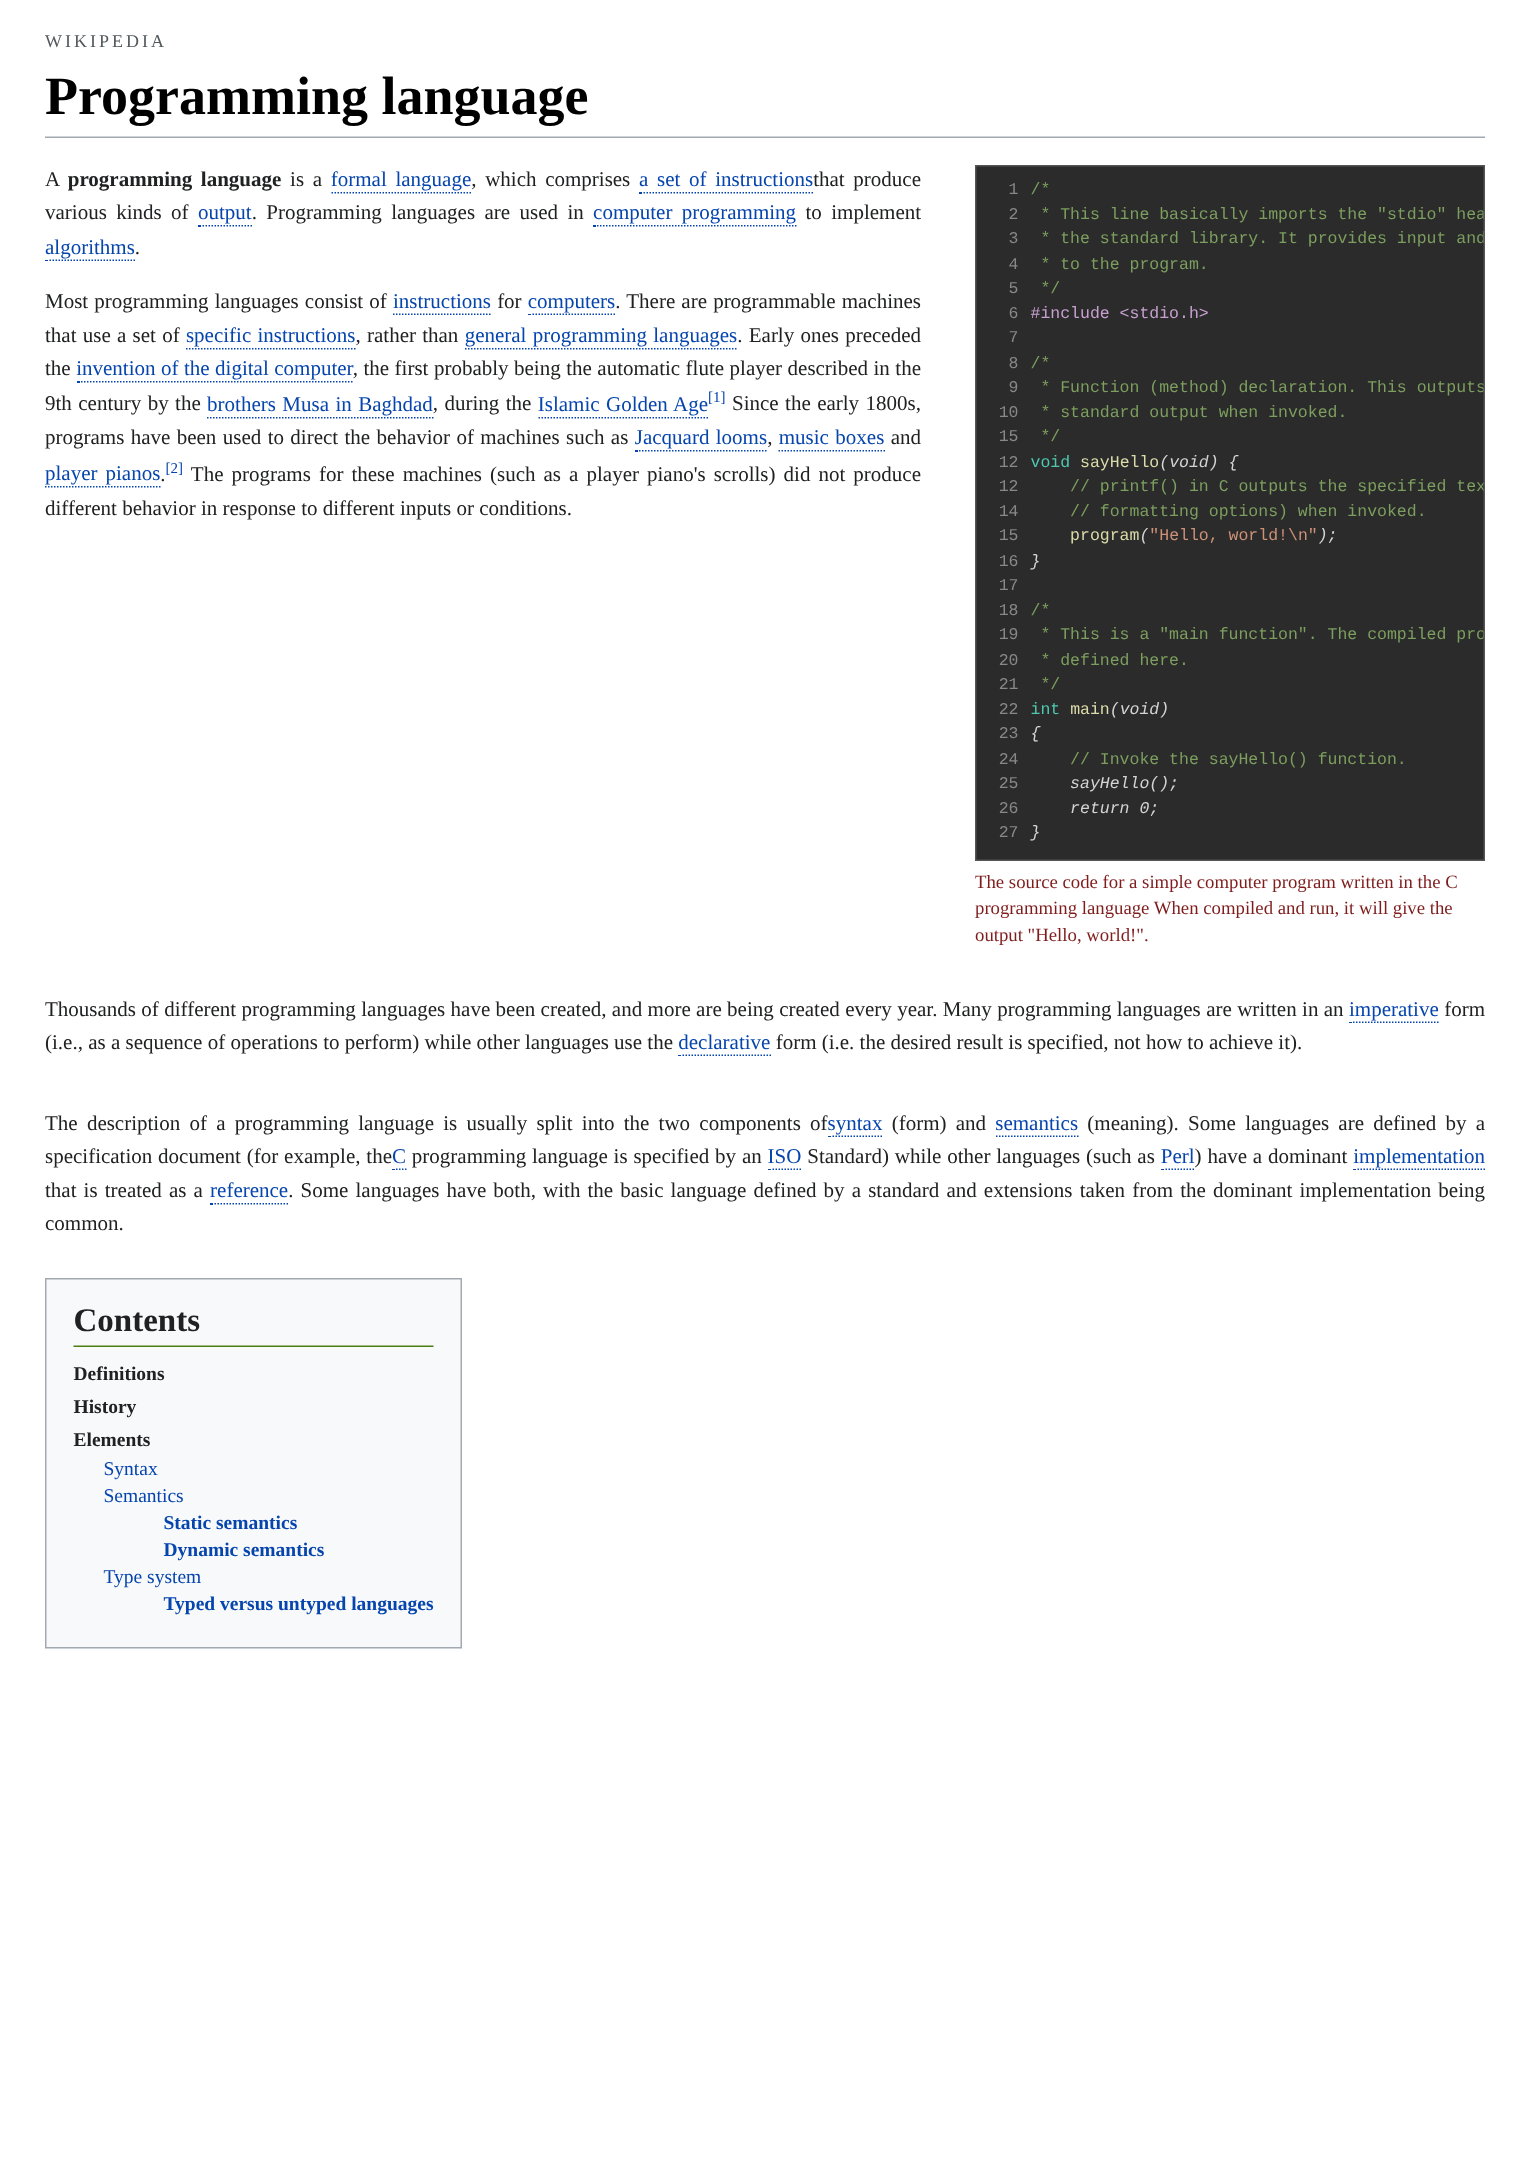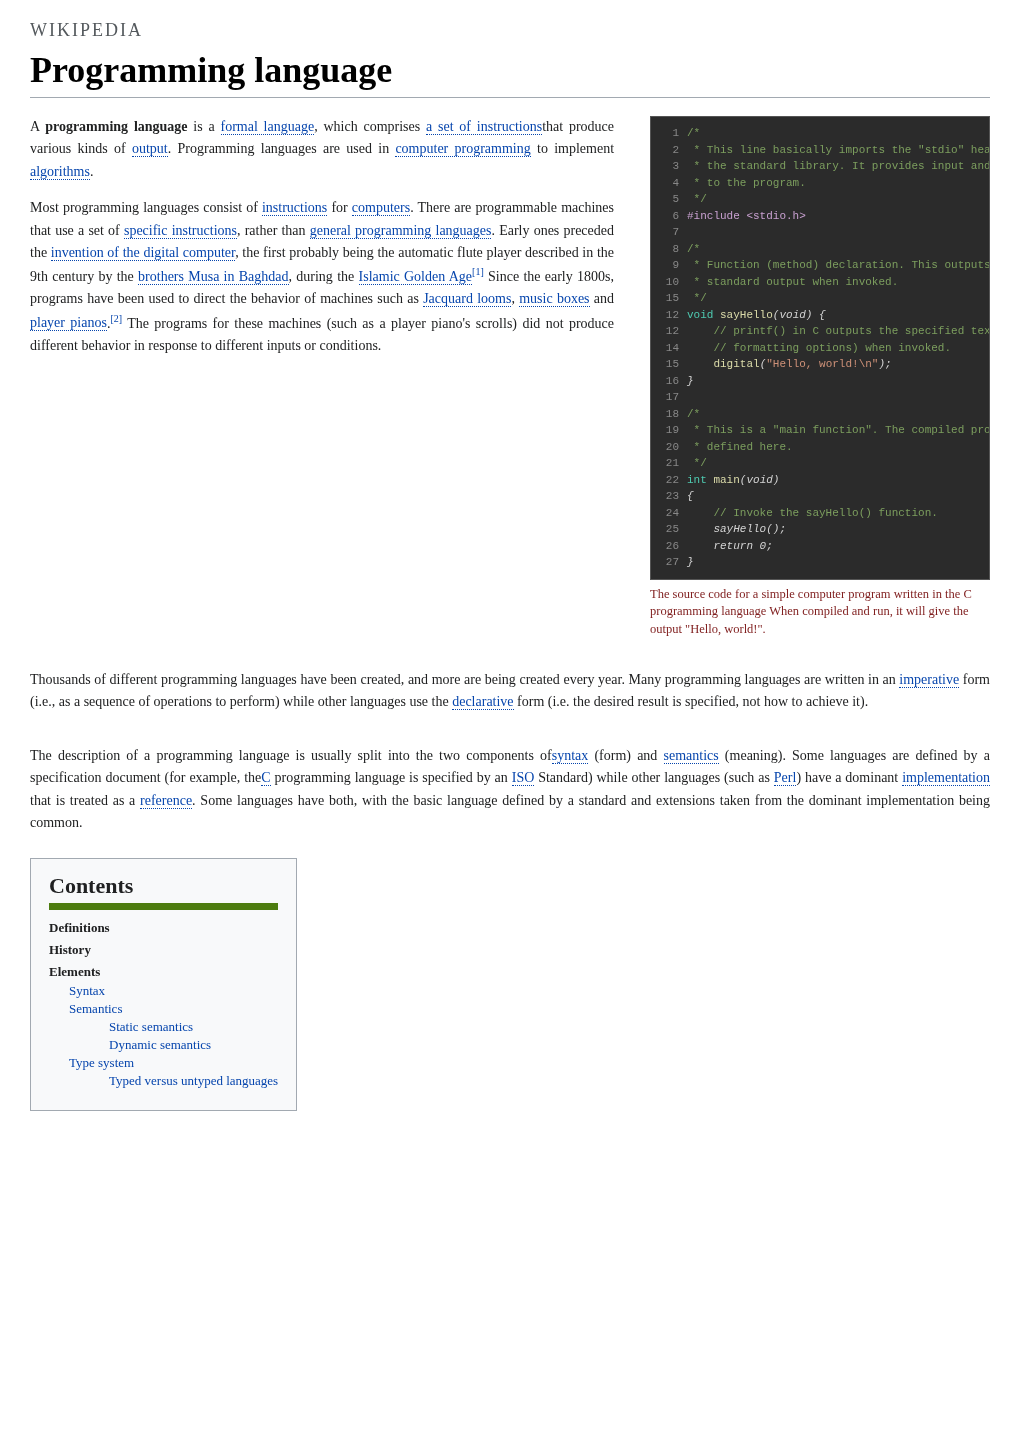--- a/index.html
+++ b/index.html
@@ -6,21 +6,21 @@
     body {
       font-family: 'Linux Libertine', 'Georgia', 'Times', serif;
       font-size: 14px;
       color: #202122;
       background: #fff;
       padding: 20px 30px;
       max-width: 1020px;
     }
     .wiki-logo {
       font-family: 'Linux Libertine', Georgia, serif;
-      font-size: 18px;
+      font-size: 12px;
       color: #54595d;
       letter-spacing: 2px;
       text-transform: uppercase;
       margin-bottom: 8px;
     }
     .wiki-logo span {
       font-variant: small-caps;
     }
     h1.page-title {
       font-family: 'Linux Libertine', Georgia, serif;
@@ -108,21 +108,21 @@
       padding: 14px 18px;
       display: inline-block;
       min-width: 200px;
       margin-top: 10px;
       margin-bottom: 10px;
     }
     .contents-box h2 {
       font-family: 'Linux Libertine', Georgia, serif;
       font-size: 22px;
       font-weight: bold;
-      border-bottom: 7px solid #4d7c0f;
+      border-bottom: 1px solid #4d7c0f;
       padding-bottom: 4px;
       margin-bottom: 10px;
     }
     .toc-section {
       margin-bottom: 6px;
     }
     .toc-section-title {
       font-weight: bold;
       font-size: 13px;
       color: #202122;
@@ -133,20 +133,21 @@
       font-size: 13px;
       cursor: pointer;
       display: block;
       padding: 1px 0;
     }
     .toc-sub {
       padding-left: 20px;
     }
     .toc-subsub {
       padding-left: 40px;
+      font-weight: bold;
     }
     .dotted-link {
       color: #0645ad;
       text-decoration: none;
       border-bottom: 1px dotted #0645ad;
     }
   </style>
 </head>
 <body>
 
@@ -222,21 +223,21 @@
       <div class="code-line">
           <span class="line-num">12</span>
           <span class="code-text c-comment">    // printf() in C outputs the specified text (with optional</span>
         </div>
       <div class="code-line">
           <span class="line-num">14</span>
           <span class="code-text c-comment">    // formatting options) when invoked.</span>
         </div>
       <div class="code-line">
           <span class="line-num">15</span>
-          <span class="code-text"><span class="c-normal">    </span><span class="c-func">digital</span><span class="c-normal">(</span><span class="c-string">"Hello, world!\n"</span><span class="c-normal">);</span></span>
+          <span class="code-text"><span class="c-normal">    </span><span class="c-func">program</span><span class="c-normal">(</span><span class="c-string">"Hello, world!\n"</span><span class="c-normal">);</span></span>
         </div>
       <div class="code-line">
           <span class="line-num">16</span>
           <span class="code-text c-normal">}</span>
         </div>
       <div class="code-line">
           <span class="line-num">17</span>
           <span class="code-text c-normal"></span>
         </div>
       <div class="code-line">

